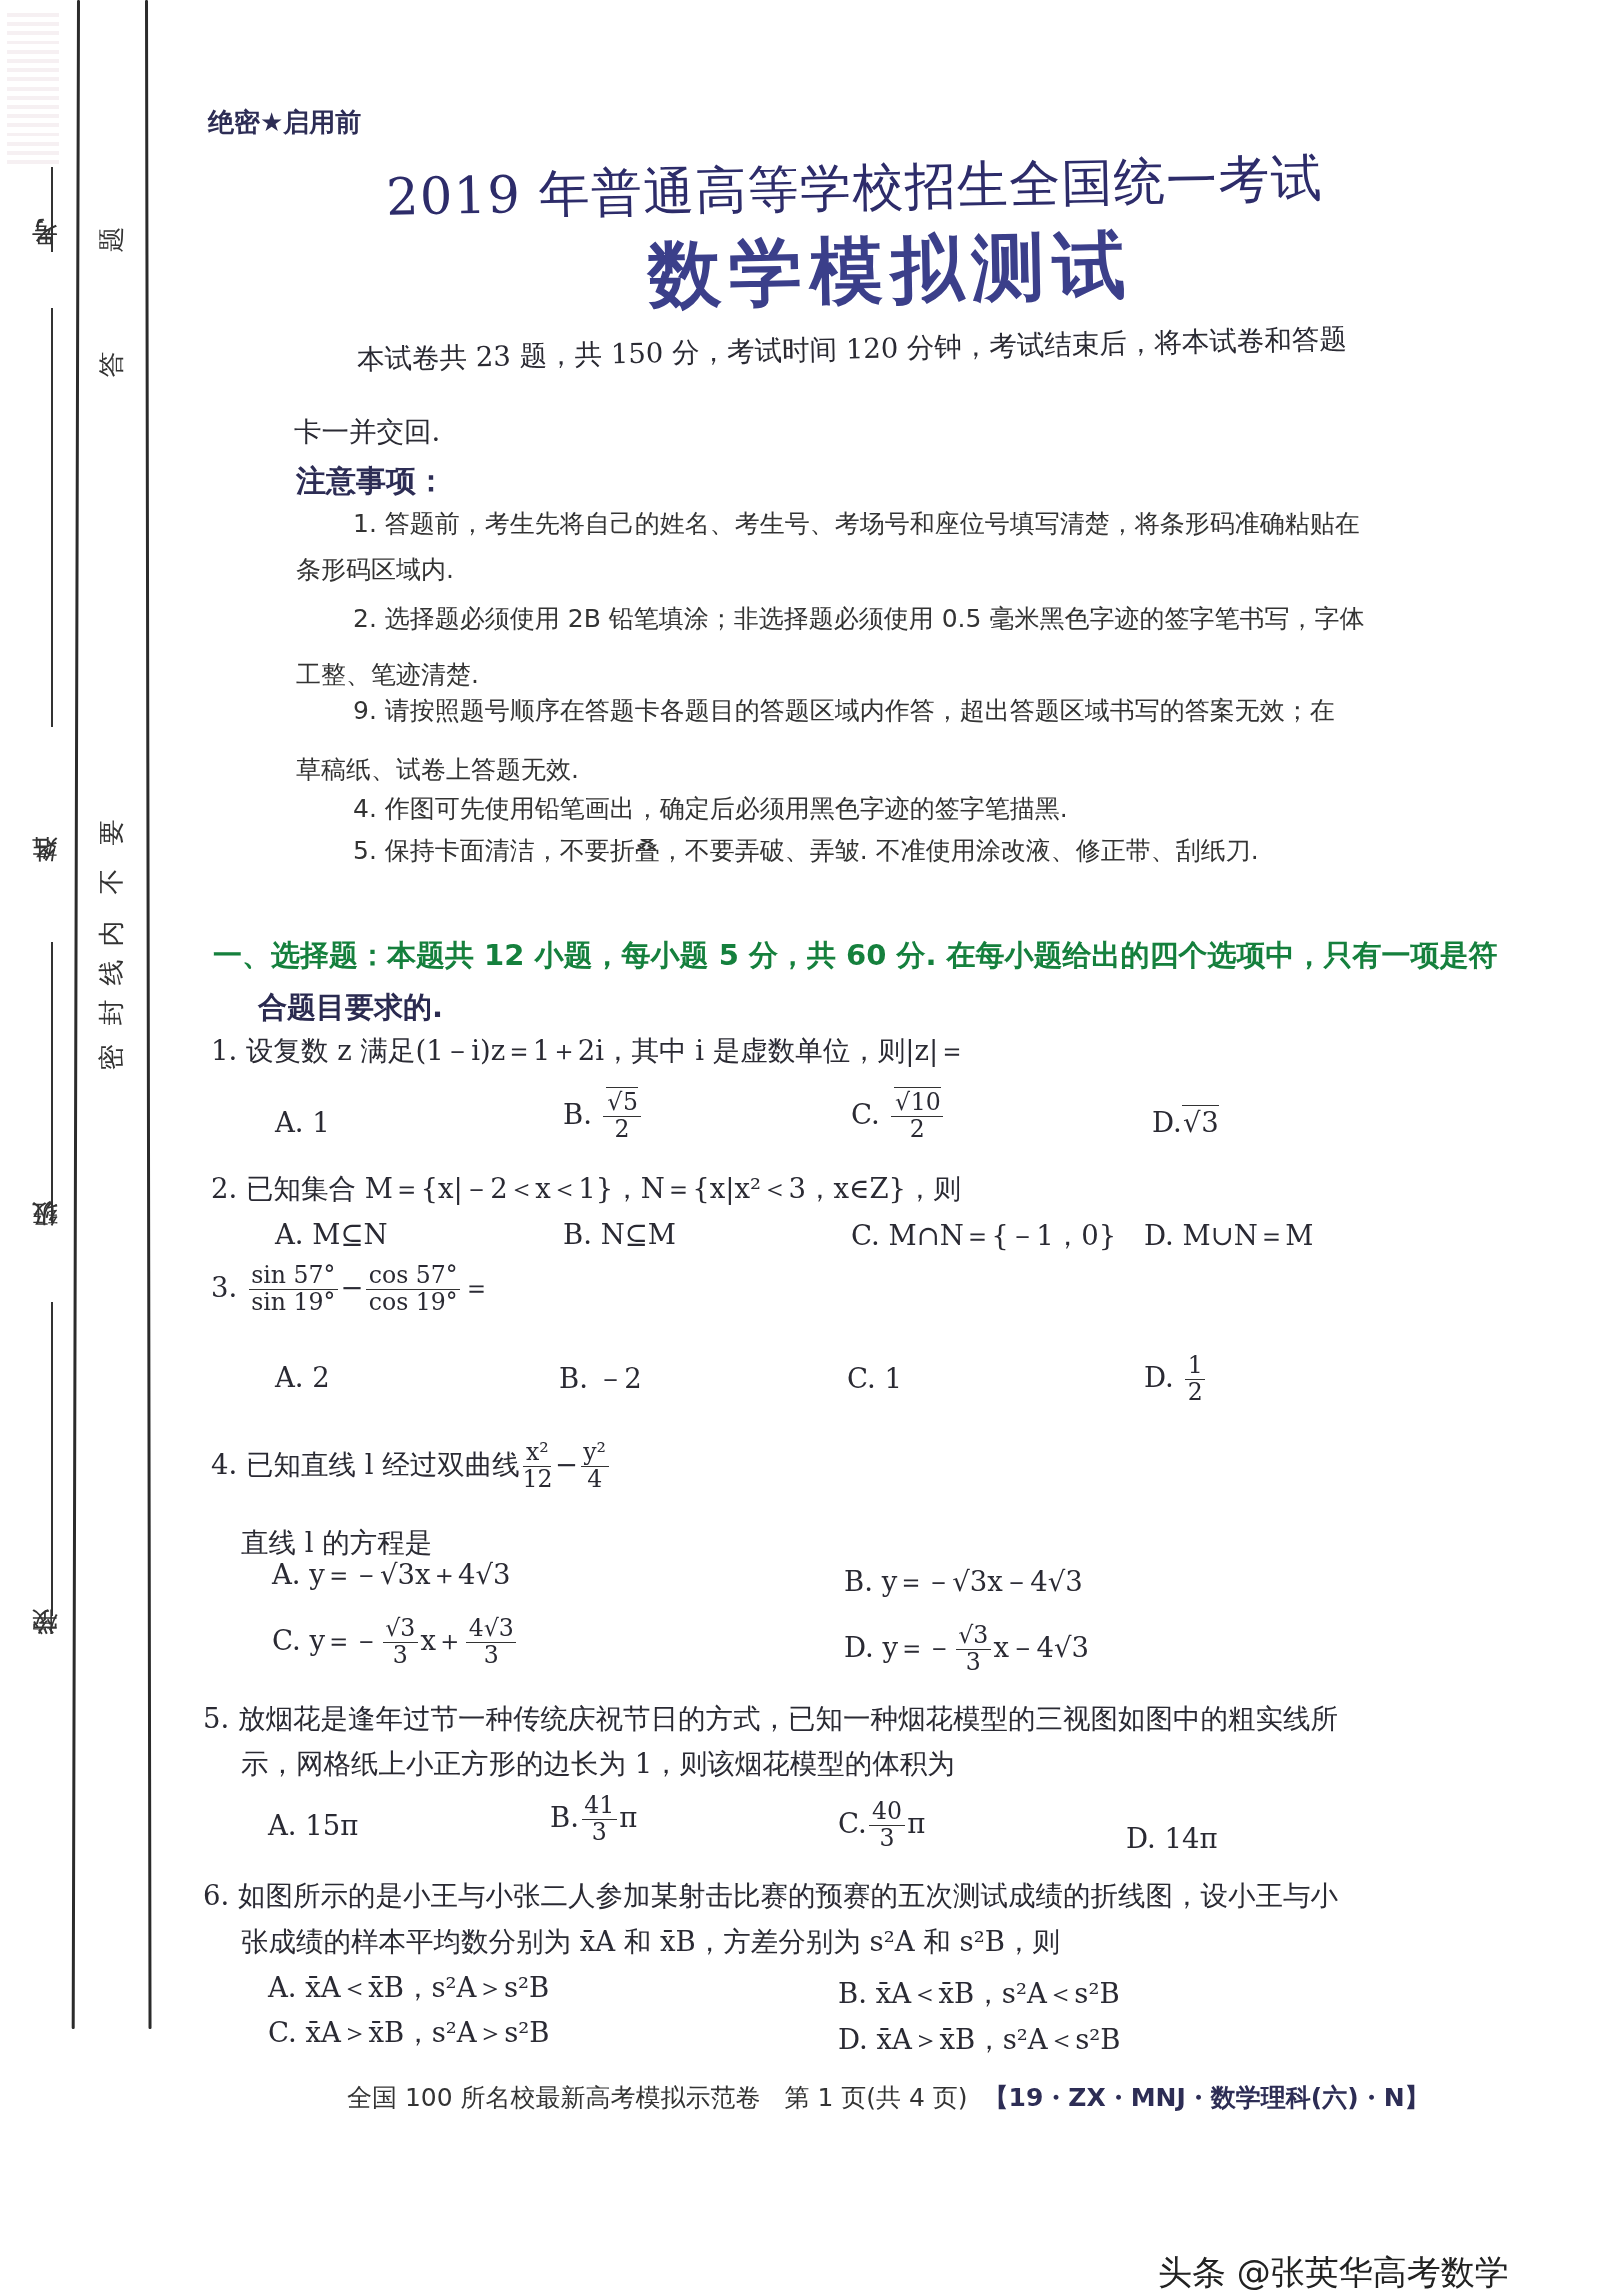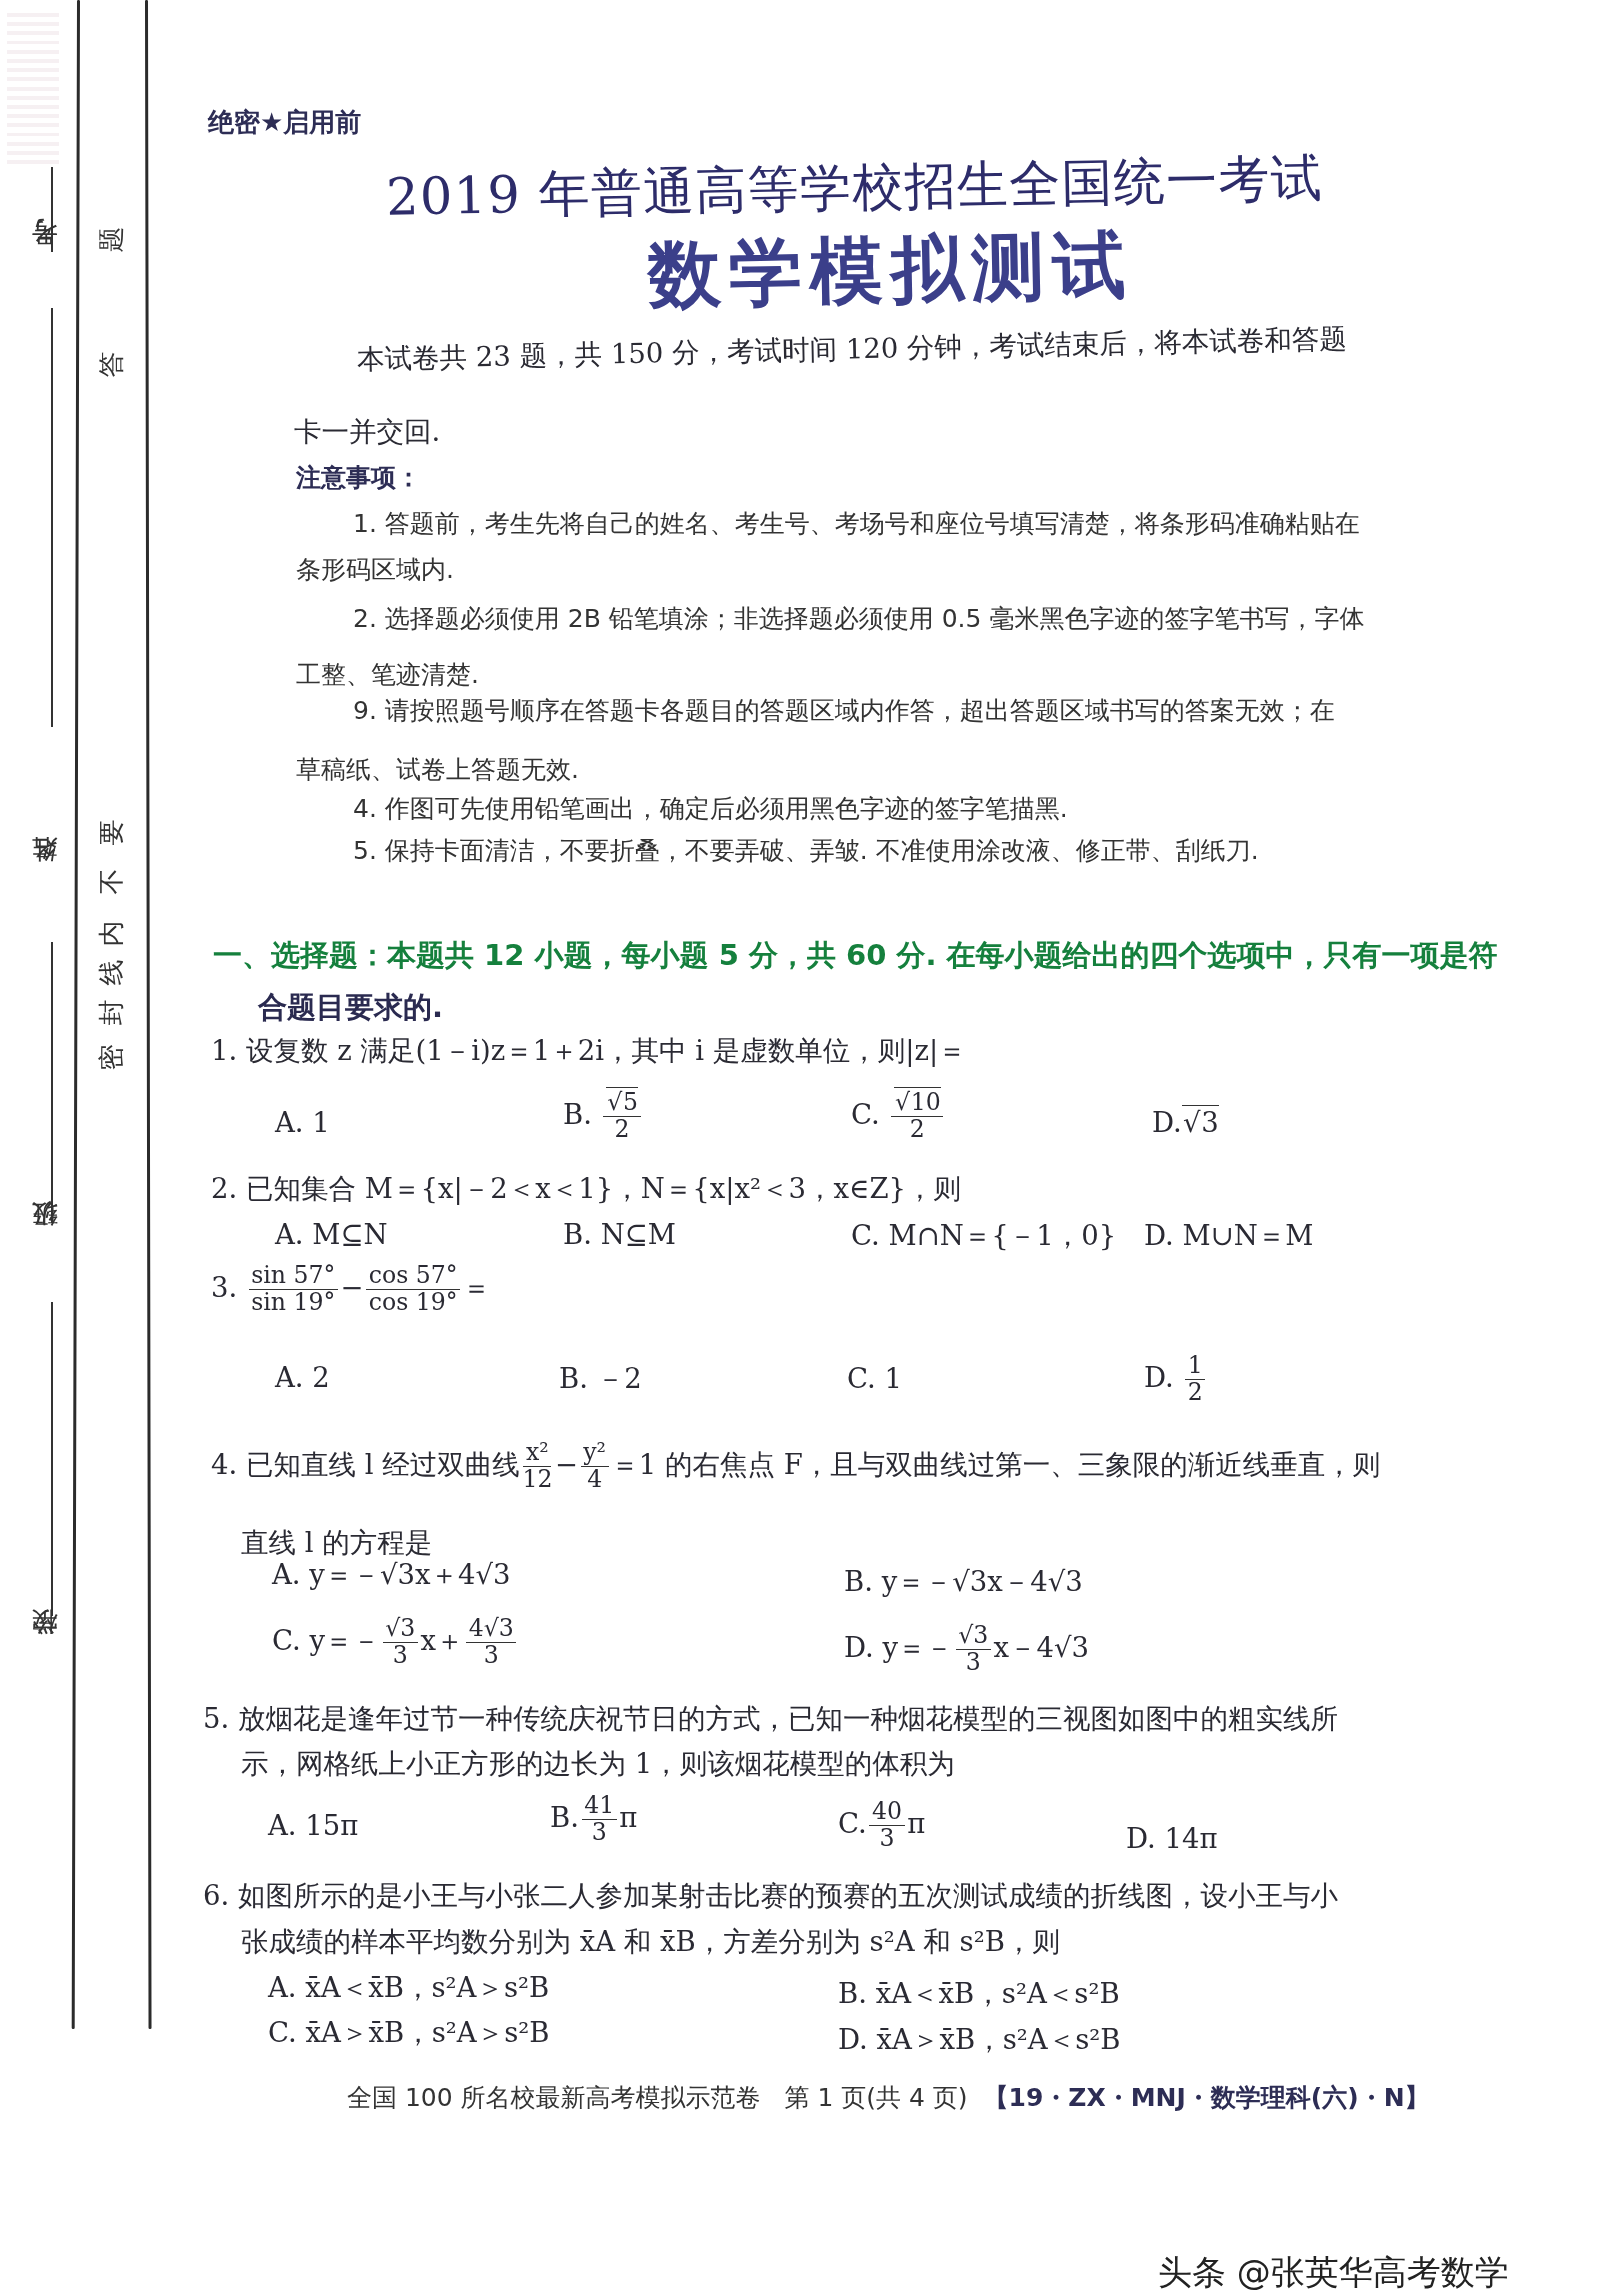--- a/index.html
+++ b/index.html
@@ -25,21 +25,21 @@
   }
   .faint-strip { position: absolute; left: 6.5px; top: 13px; width: 52px; height: 151px;
     background: repeating-linear-gradient(180deg, #f0e6ea 0 3.9px, #ffffff 3.9px 9.2px); opacity: .6; }
 
   
   .secret { left: 208px; top: 105px; font-size: 26px; font-weight: bold; color: #2d2d55; font-family: "DejaVu Sans", sans-serif; }
   .title1 { left: 386px; top: 154px; font-size: 51px; color: #2d2c6a; letter-spacing: 1.3px; font-family: "DejaVu Serif", serif; transform: rotate(-1.2deg); }
   .title2 { left: 648px; top: 222px; font-size: 73px; font-weight: bold; color: #3b3f8a; letter-spacing: 7.9px; font-family: "DejaVu Serif", serif; transform: rotate(-1.2deg); }
   .intro { left: 357px; top: 330px; font-size: 27.5px; width: 1112px; transform: rotate(-1.2deg); }
   .intro2 { left: 294px; top: 414px; font-size: 27.5px; }
-  .notes-title { left: 296px; top: 461px; font-size: 25px; font-weight: bold; color: #2d2d55; font-family: "DejaVu Sans", sans-serif; }
+  .notes-title { left: 296px; top: 461px; font-size: 30px; font-weight: bold; color: #2d2d55; font-family: "DejaVu Sans", sans-serif; }
   .note { position: absolute; font-size: 25px; font-family: "DejaVu Sans", sans-serif; color: #333; white-space: nowrap; }
 
   
   .sec-head { left: 213px; top: 936px; font-size: 29px; font-weight: bold; color: #15803d; font-family: "DejaVu Sans", sans-serif; white-space: nowrap; }
   .sec-head2 { left: 258px; top: 988px; font-size: 29px; font-weight: bold; color: #2a2a50; font-family: "DejaVu Sans", sans-serif; }
   .q { position: absolute; font-size: 27.5px; white-space: nowrap; }
   .opt { position: absolute; font-size: 27.5px; white-space: nowrap; }
   .frac { display: inline-flex; flex-direction: column; align-items: center; vertical-align: middle; font-size: 23.6px; line-height: 1.1; margin: 0 2.6px; }
   .frac .num { border-bottom: 1.3px solid #333; padding: 0 2.6px; }
   .sqrt { border-top: 1.3px solid #333; padding-left: 1.3px; }
@@ -153,21 +153,21 @@
 </div>
 
 <div class="q" style="left:211px;top:1440px;">
   <span>4.</span>
   <span>已知直线 l 经过双曲线</span><span class="frac">
       <span class="num">x²</span>
       <span>12</span>
     </span>−<span class="frac">
       <span class="num">y²</span>
       <span>4</span>
-    </span><span>＝1 的右焦点 F，且与双曲线过第一、三象限的渐近线垂直，则</span>
+    </span>
 </div>
 <div class="q" style="left:241px;top:1505px;margin-top:20px;">直线 l 的方程是</div>
 <div class="opt" style="left:272px;top:1557px;">A. y＝－√3x＋4√3</div>
 <div class="opt" style="left:844px;top:1564px;">B. y＝－√3x－4√3</div>
 <div class="opt" style="left:272px;top:1616px;">
   <span>C. y＝－</span><span class="frac">
       <span class="num">√3</span>
       <span>3</span>
     </span><span>x＋</span><span class="frac">
       <span class="num">4√3</span>

